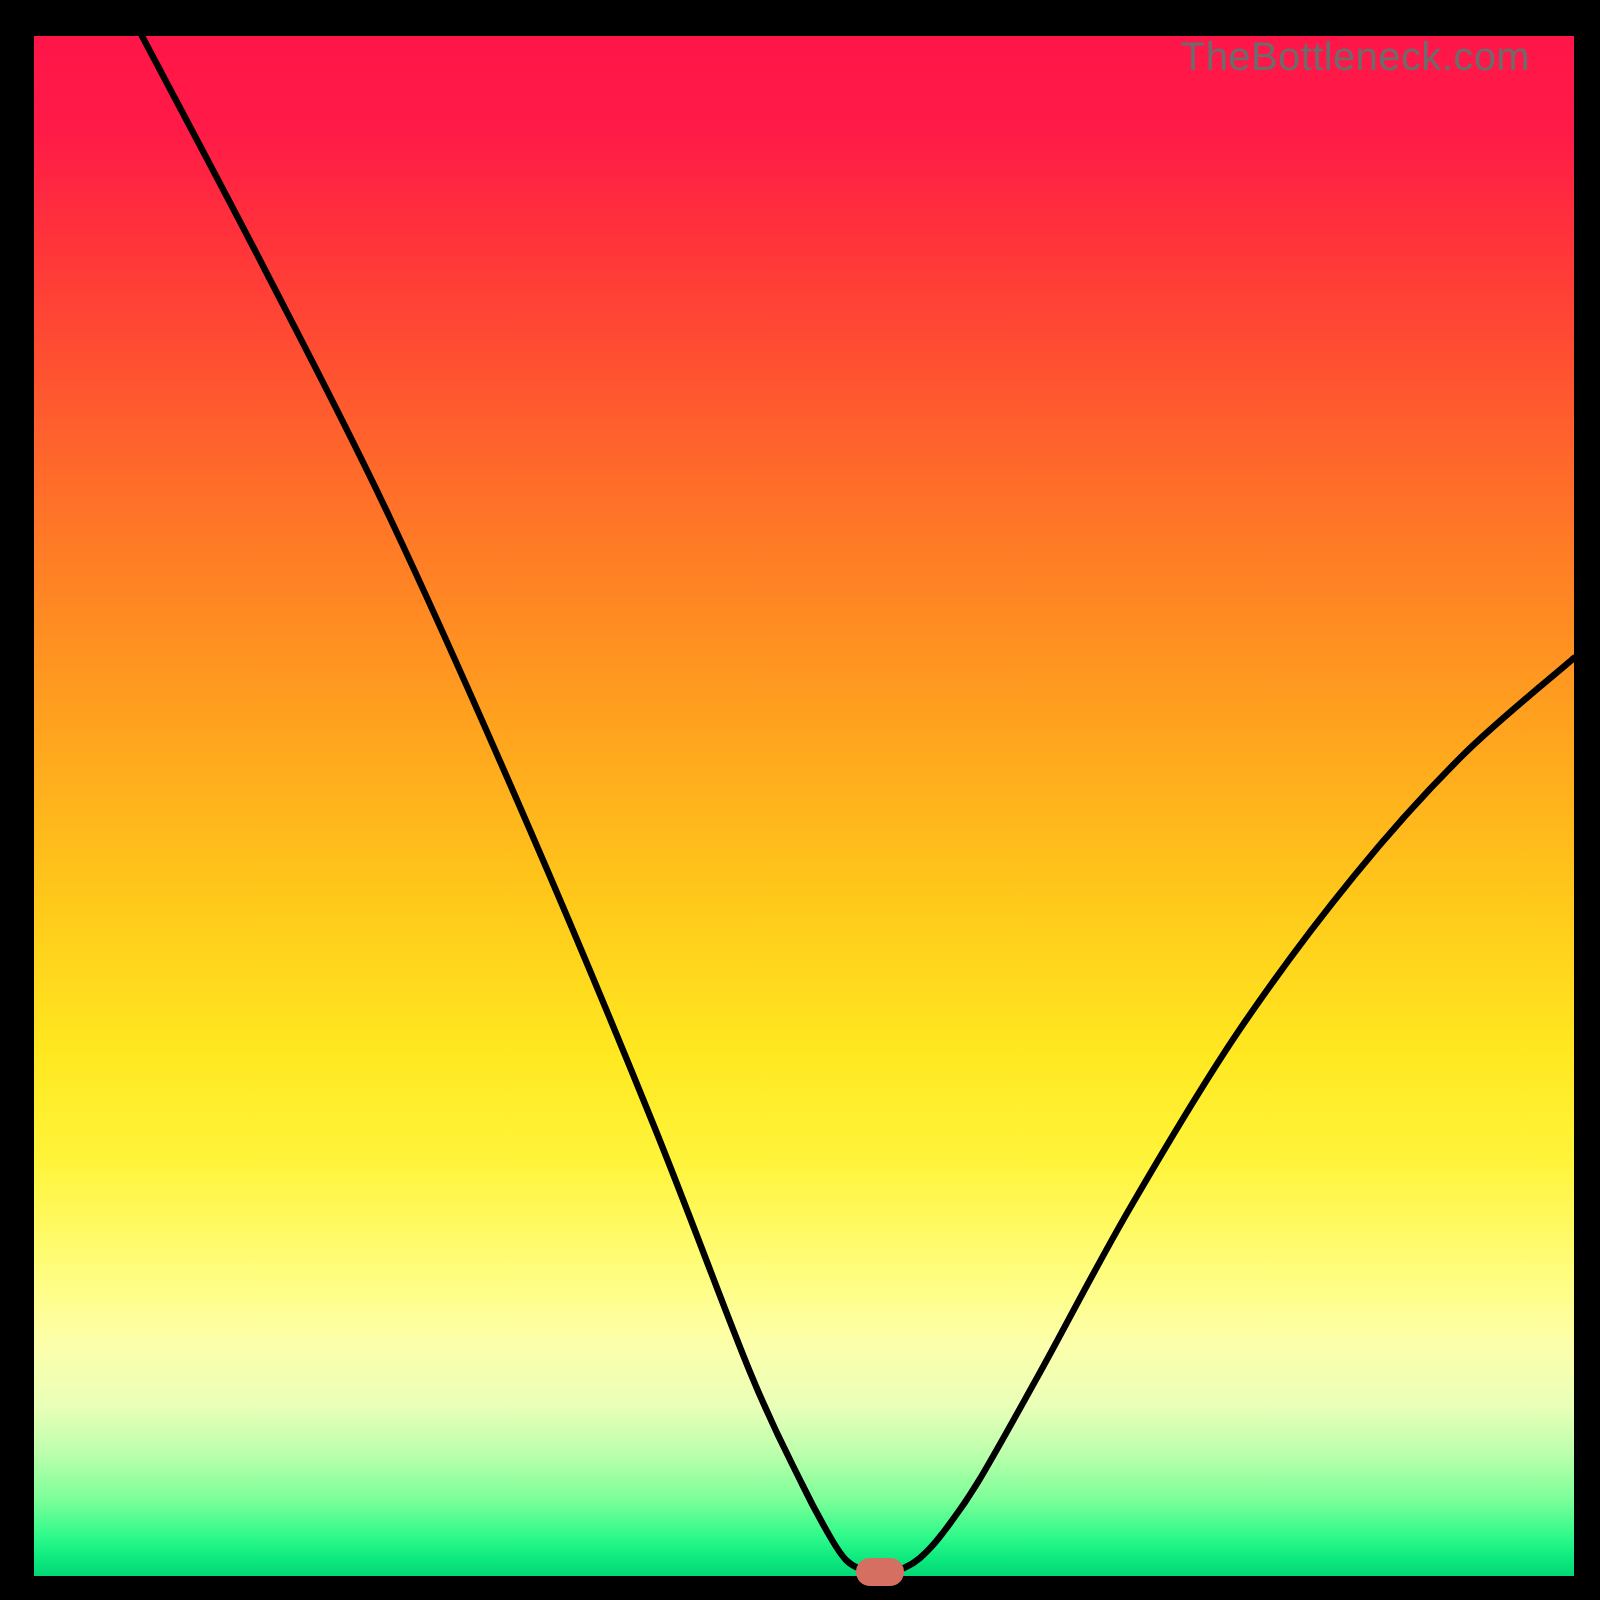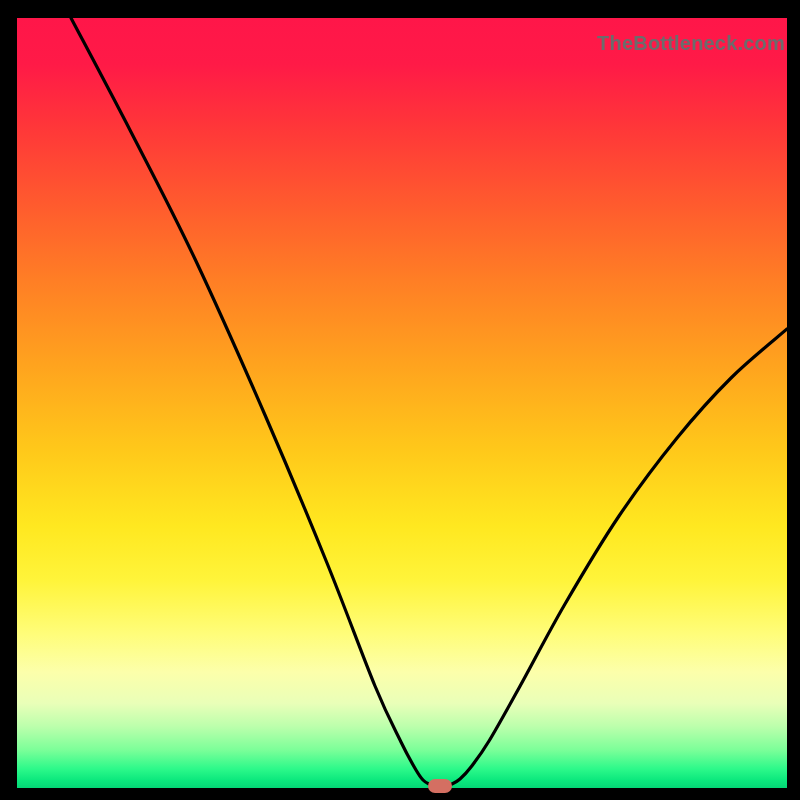--- a/index.html
+++ b/index.html
@@ -42,27 +42,26 @@
       #bcffac 92%,
       #7dff99 95%,
       #2df98a 97.5%,
       #0be87d 99%,
       #04d676 100%
     );
   }
   .watermark {
     position: absolute;
     top: 0px;
-    right: 2px;
+    right: 22px;
     color: #6c6c6c;
     font-size: 20px;
-    font-weight: 700;
+    font-weight: 400;
     letter-spacing: 0.2px;
     z-index: 5;
-    margin-top: 14px;
   }
   svg.curve {
     position: absolute;
     left: 0;
     top: 0;
     width: 770px;
     height: 770px;
     z-index: 3;
   }
   .dot {

